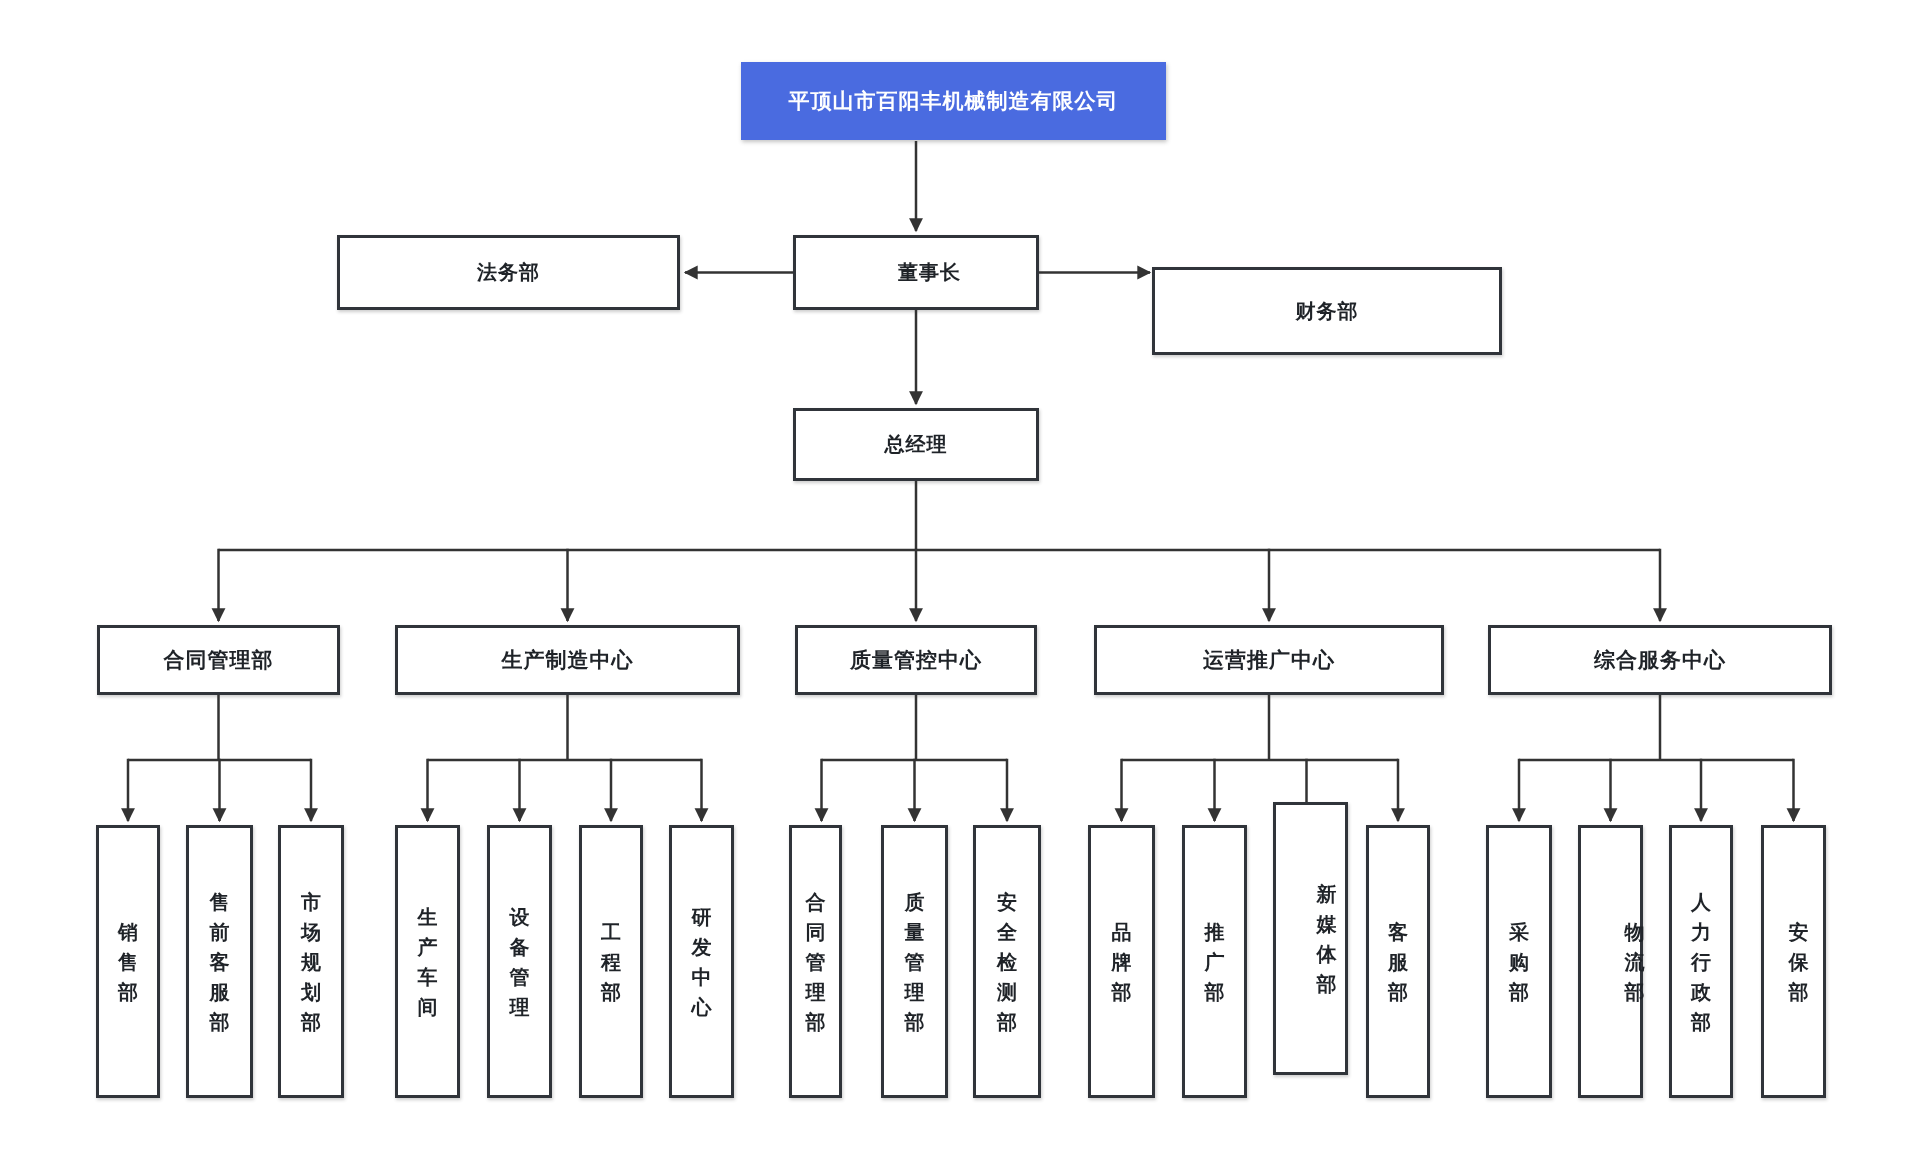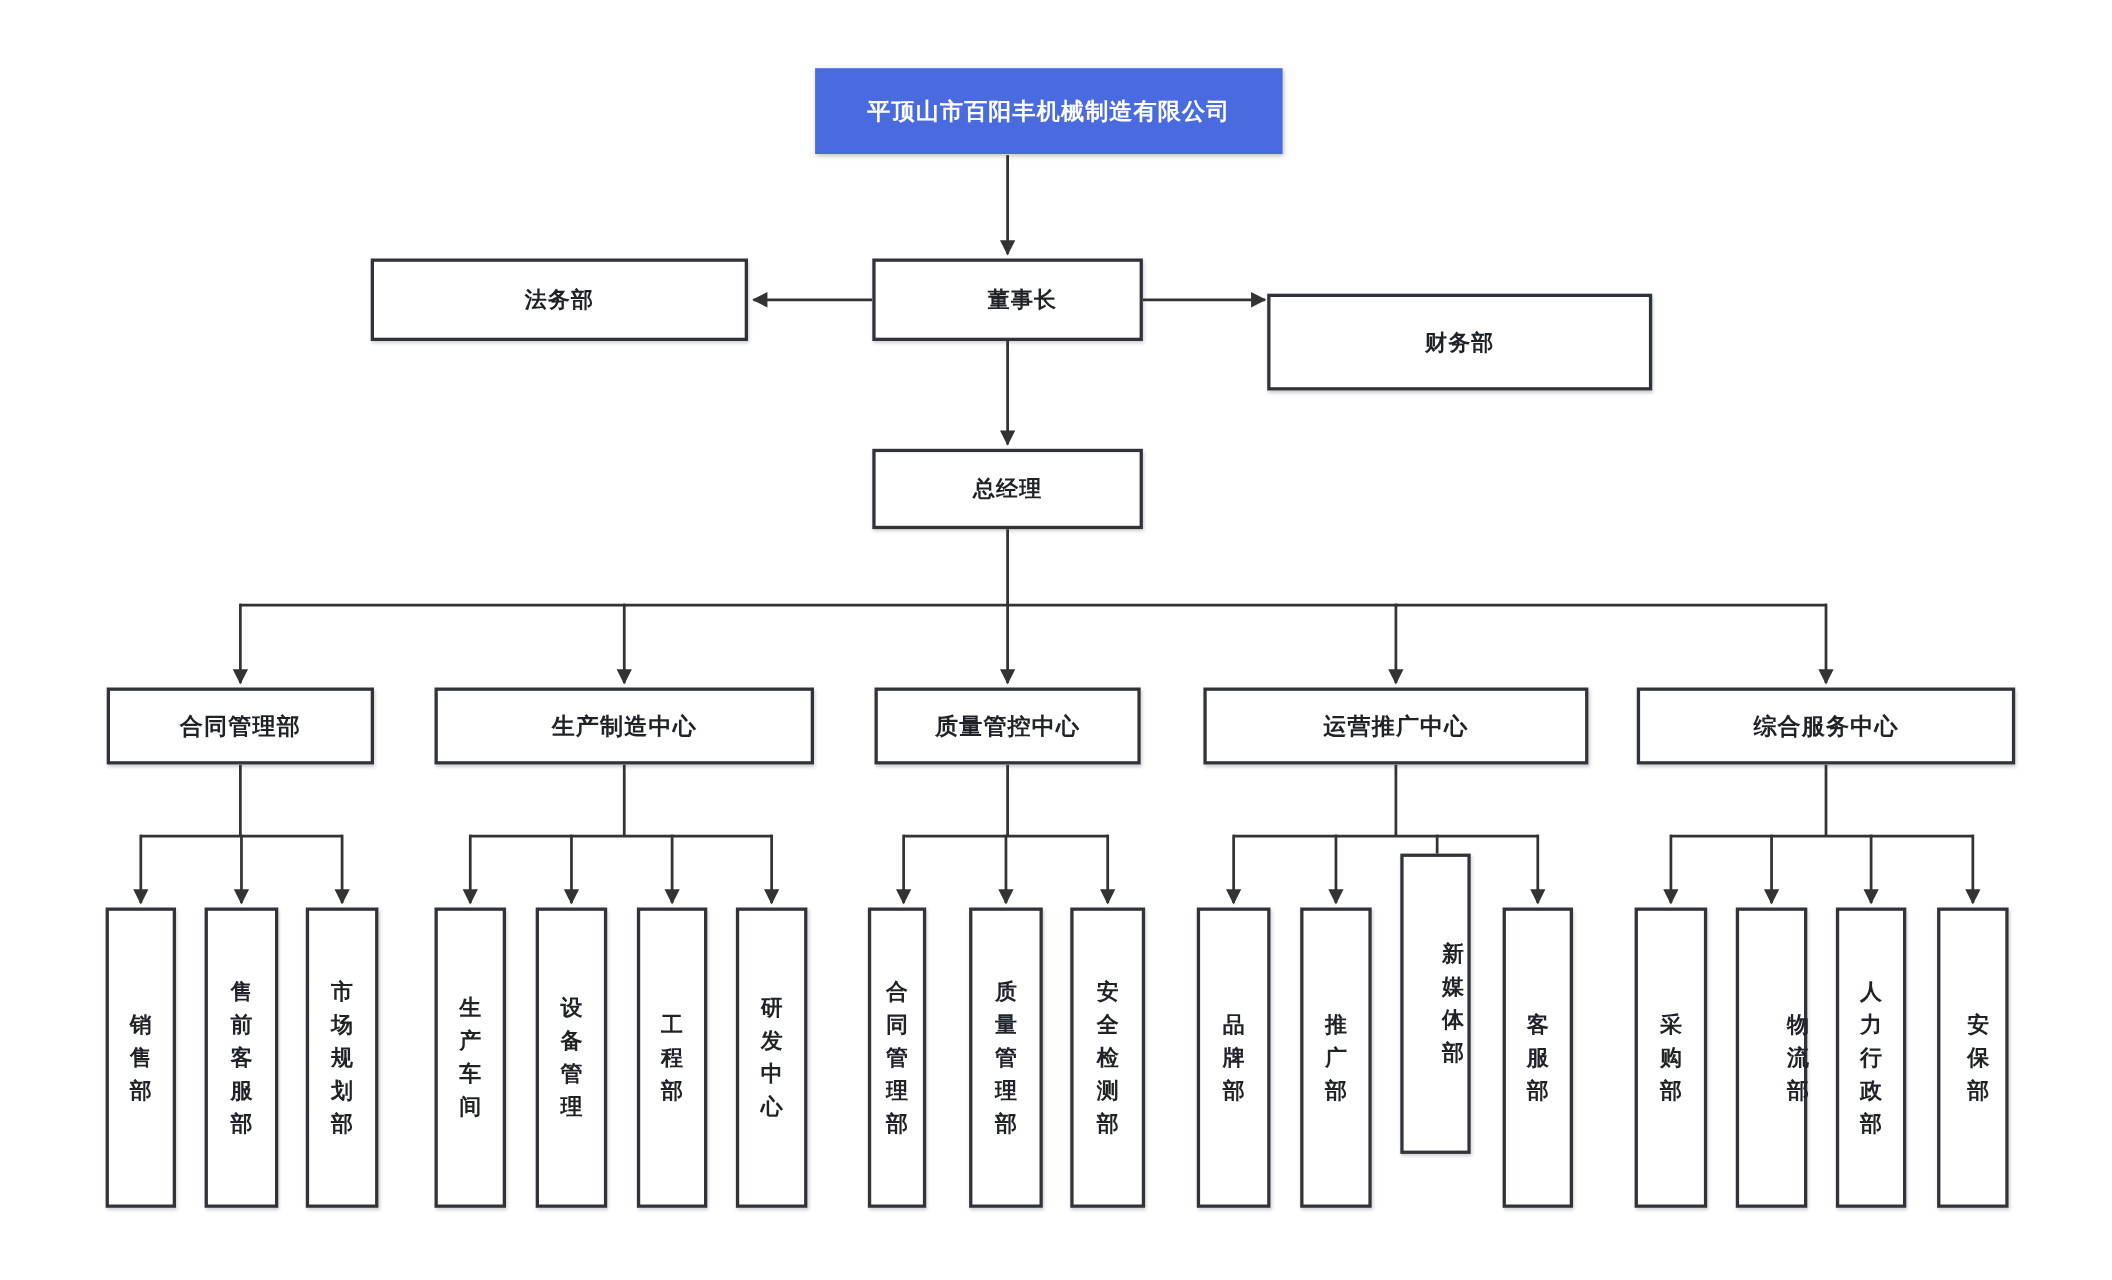--- a/index.html
+++ b/index.html
@@ -211,21 +211,21 @@
   <div class="node leaf" style="left:973px; top:825px; width:68px; height:273px;">
     <span class="label">安全检测部</span>
   </div>
 
   <div class="node leaf" style="left:1088px; top:825px; width:67px; height:273px;">
     <span class="label">品牌部</span>
   </div>
   <div class="node leaf" style="left:1182px; top:825px; width:65px; height:273px;">
     <span class="label">推广部</span>
   </div>
-  <div class="node leaf" style="left:1273px; top:776px; width:64px; height:273px;padding-left:32px;">
+  <div class="node leaf" style="left:1273px; top:802px; width:75px; height:273px;padding-left:32px;">
     <span class="label">新媒体部</span>
   </div>
   <div class="node leaf" style="left:1366px; top:825px; width:64px; height:273px;">
     <span class="label">客服部</span>
   </div>
 
   <div class="node leaf" style="left:1486px; top:825px; width:66px; height:273px;">
     <span class="label">采购部</span>
   </div>
   <div class="node leaf" style="left:1578px; top:825px; width:65px; height:273px;padding-left:48px;">

